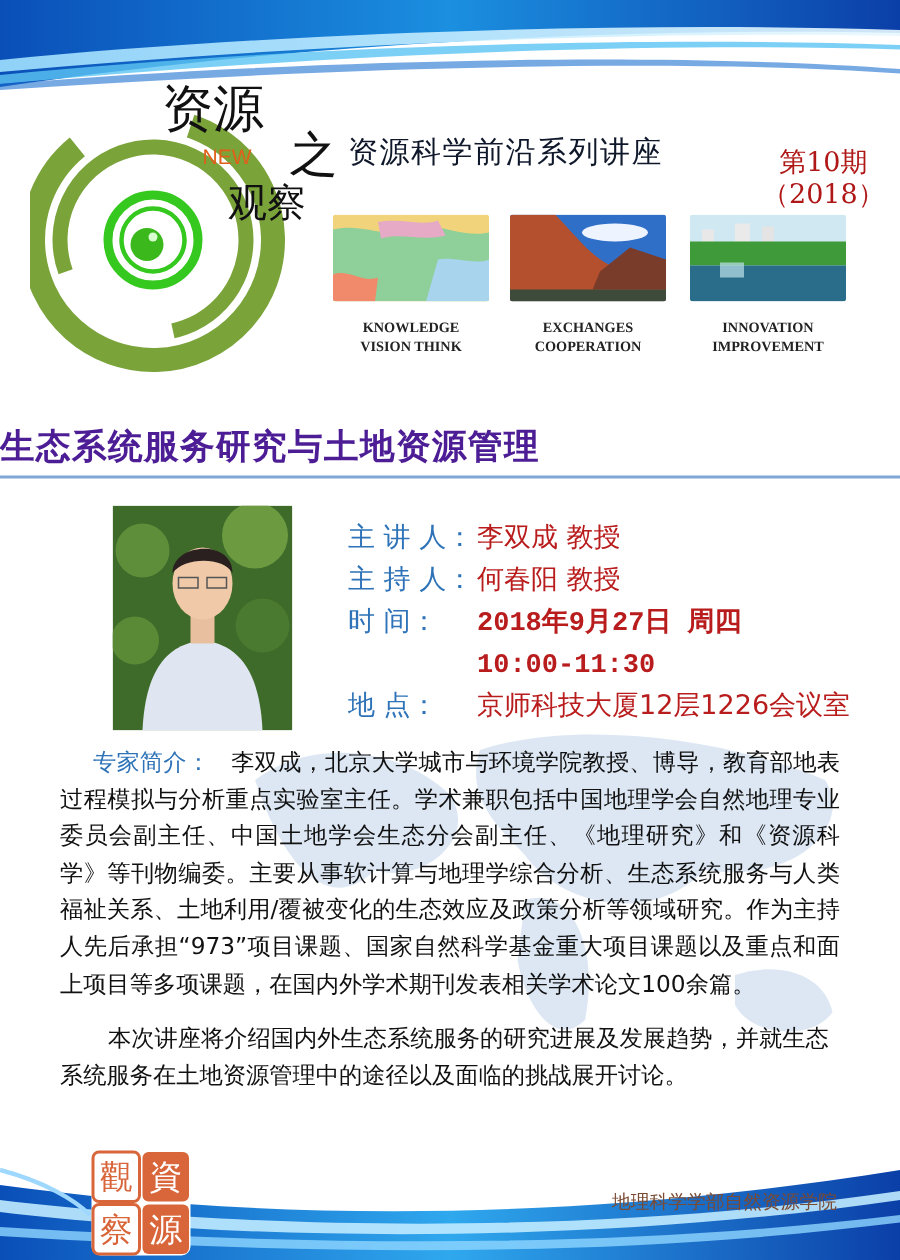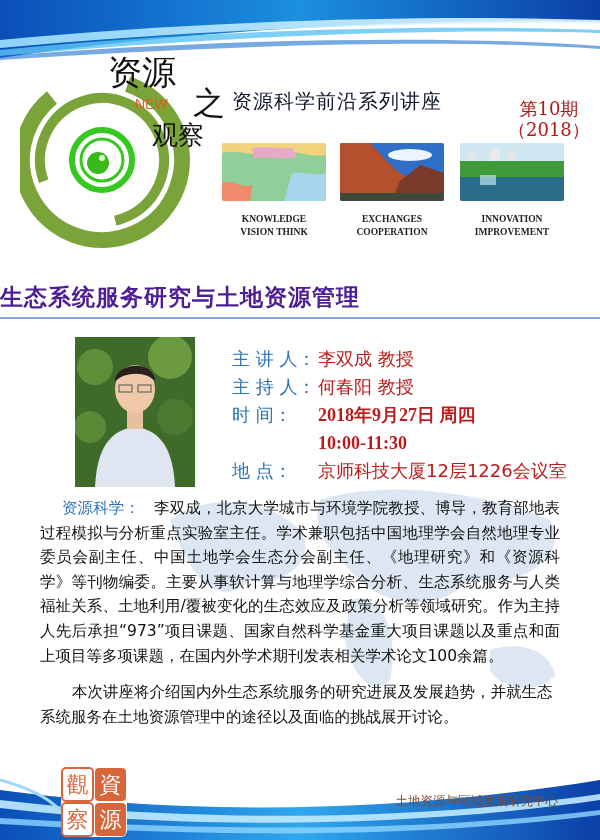--- a/index.html
+++ b/index.html
@@ -15,21 +15,21 @@
   .series{left:232px;top:88px;font-size:20px;color:#0f172a;letter-spacing:1px;}
   .issue{left:508px;top:98px;font-size:18px;color:#b01818;font-family:"DejaVu Serif",serif;line-height:21px;text-align:center;}
   .thumb{top:143px;width:104px;height:58px;border-radius:2px;overflow:hidden;}
   .thumb-cap{top:213px;width:120px;font-size:9.5px;font-weight:bold;text-align:center;line-height:13px;font-family:"Liberation Serif",serif;color:#222;}
   .title{left:0;width:600px;top:282px;text-align:left;font-size:23px;font-weight:bold;color:#4c1d95;font-family:"DejaVu Serif",serif;letter-spacing:1px;}
   .title-rule{left:0;top:317px;width:600px;height:2px;background:#7fa8d6;}
   .photo{left:75px;top:337px;width:120px;height:150px;overflow:hidden;}
   .info-row{left:232px;font-size:18px;line-height:26px;white-space:nowrap;}
   .info-label{color:#2e73b8;display:inline-block;width:86px;}
   .info-val{color:#b91c1c;}
-  .info-val.bold{font-weight:bold;font-family:Liberation Serif, serif;}
+  .info-val.bold{font-weight:bold;font-family:Liberation Mono, monospace;}
   .bio{left:40px;top:496px;width:520px;font-size:15.5px;line-height:24.6px;color:#111;text-align:justify;}
   .bio-label{color:#2e73b8;}
   .intro{left:40px;top:680px;width:520px;font-size:15.5px;line-height:25px;color:#111;}
   .seal{left:60px;top:766px;width:68px;height:72px;}
   .org{left:390px;top:793px;font-size:12.5px;color:#7a4a32;line-height:16px;text-align:right;width:168px;}
   .watermap{left:150px;top:480px;width:440px;height:240px;opacity:.18;}
 </style>
 </head>
 <body>
 
@@ -148,21 +148,21 @@
   <span class="info-label">时      间：</span><span class="info-val bold">2018年9月27日 周四</span>
 </div>
 <div class="abs info-row" style="top:430px;left:318px;">
   <span class="info-val bold">10:00-11:30</span>
 </div>
 <div class="abs info-row" style="top:458px;">
   <span class="info-label">地      点：</span><span class="info-val">京师科技大厦12层1226会议室</span>
 </div>
 
 <div class="abs bio">
-  <span style="padding-left:22px" class="bio-label">资源科学：</span><span style="padding-left:14px">李双成，北京大学城市与环境学院教授、博导，教育部地表过程模拟与分析重点实验室主任。学术兼职包括中国地理学会自然地理专业委员会副主任、中国土地学会生态分会副主任、《地理研究》和《资源科学》等刊物编委。主要从事软计算与地理学综合分析、生态系统服务与人类福祉关系、土地利用/覆被变化的生态效应及政策分析等领域研究。作为主持人先后承担“973”项目课题、国家自然科学基金重大项目课题以及重点和面上项目等多项课题，在国内外学术期刊发表相关学术论文100余篇。</span>
+  <span style="padding-left:22px" class="bio-label">专家简介：</span><span style="padding-left:14px">李双成，北京大学城市与环境学院教授、博导，教育部地表过程模拟与分析重点实验室主任。学术兼职包括中国地理学会自然地理专业委员会副主任、中国土地学会生态分会副主任、《地理研究》和《资源科学》等刊物编委。主要从事软计算与地理学综合分析、生态系统服务与人类福祉关系、土地利用/覆被变化的生态效应及政策分析等领域研究。作为主持人先后承担“973”项目课题、国家自然科学基金重大项目课题以及重点和面上项目等多项课题，在国内外学术期刊发表相关学术论文100余篇。</span>
 </div>
 
 <div class="abs intro">
   <span style="padding-left:32px">本次讲座将介绍国内外生态系统服务的研究进展及发展趋势，并就生态系统服务在土地资源管理中的途径以及面临的挑战展开讨论。</span>
 </div>
 
 <svg class="abs banner-bottom" viewBox="0 0 600 80" preserveAspectRatio="none">
   <defs>
     <linearGradient id="bb1" x1="0" y1="0" x2="1" y2="0">
       <stop offset="0" stop-color="#0a4fb8"></stop>
@@ -182,14 +182,14 @@
   <rect x="35" y="2" width="31" height="33" rx="4" fill="#d9663a"></rect>
   <rect x="2" y="37" width="31" height="33" rx="4" fill="#fff" stroke="#d9663a" stroke-width="2"></rect>
   <rect x="35" y="37" width="31" height="33" rx="4" fill="#d9663a"></rect>
   <text x="50.5" y="26" font-size="22" text-anchor="middle" fill="#fff" font-family="DejaVu Serif, serif">資</text>
   <text x="17.5" y="26" font-size="22" text-anchor="middle" fill="#d9663a" font-family="DejaVu Serif, serif">觀</text>
   <text x="50.5" y="61" font-size="22" text-anchor="middle" fill="#fff" font-family="DejaVu Serif, serif">源</text>
   <text x="17.5" y="61" font-size="22" text-anchor="middle" fill="#d9663a" font-family="DejaVu Serif, serif">察</text>
 </svg>
 
 <div class="abs org">
-  <div>土地资源与区域发展研究中心</div>
+  <div>地理科学学部自然资源学院</div>
 </div>
 
 </body></html>

